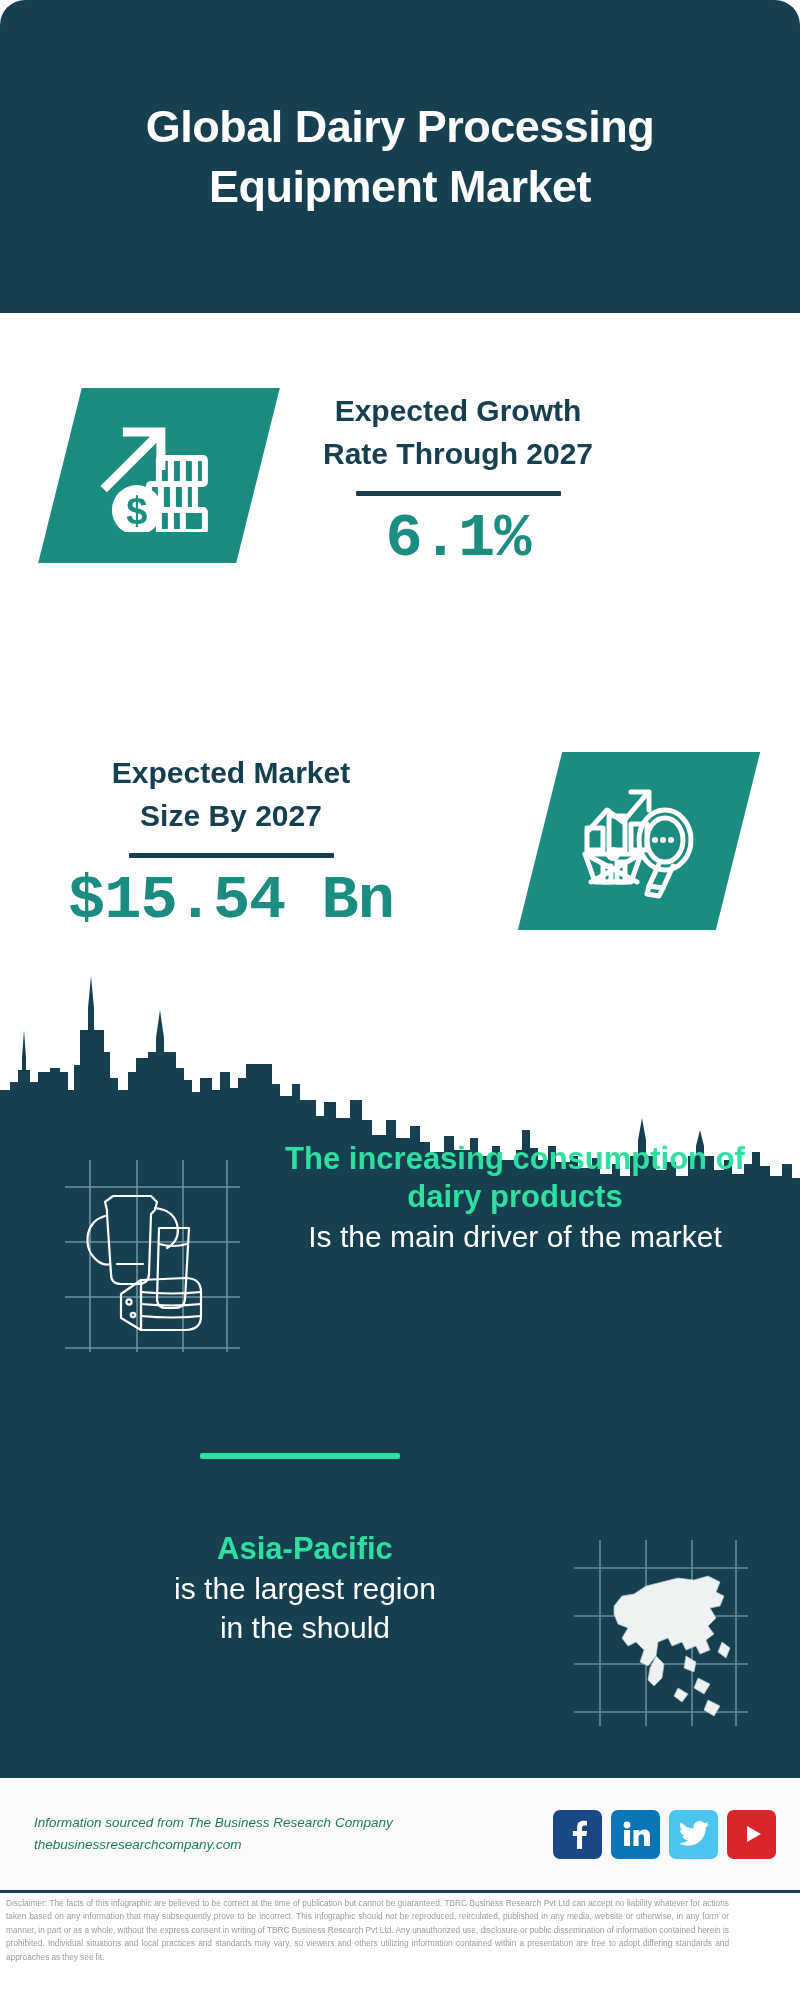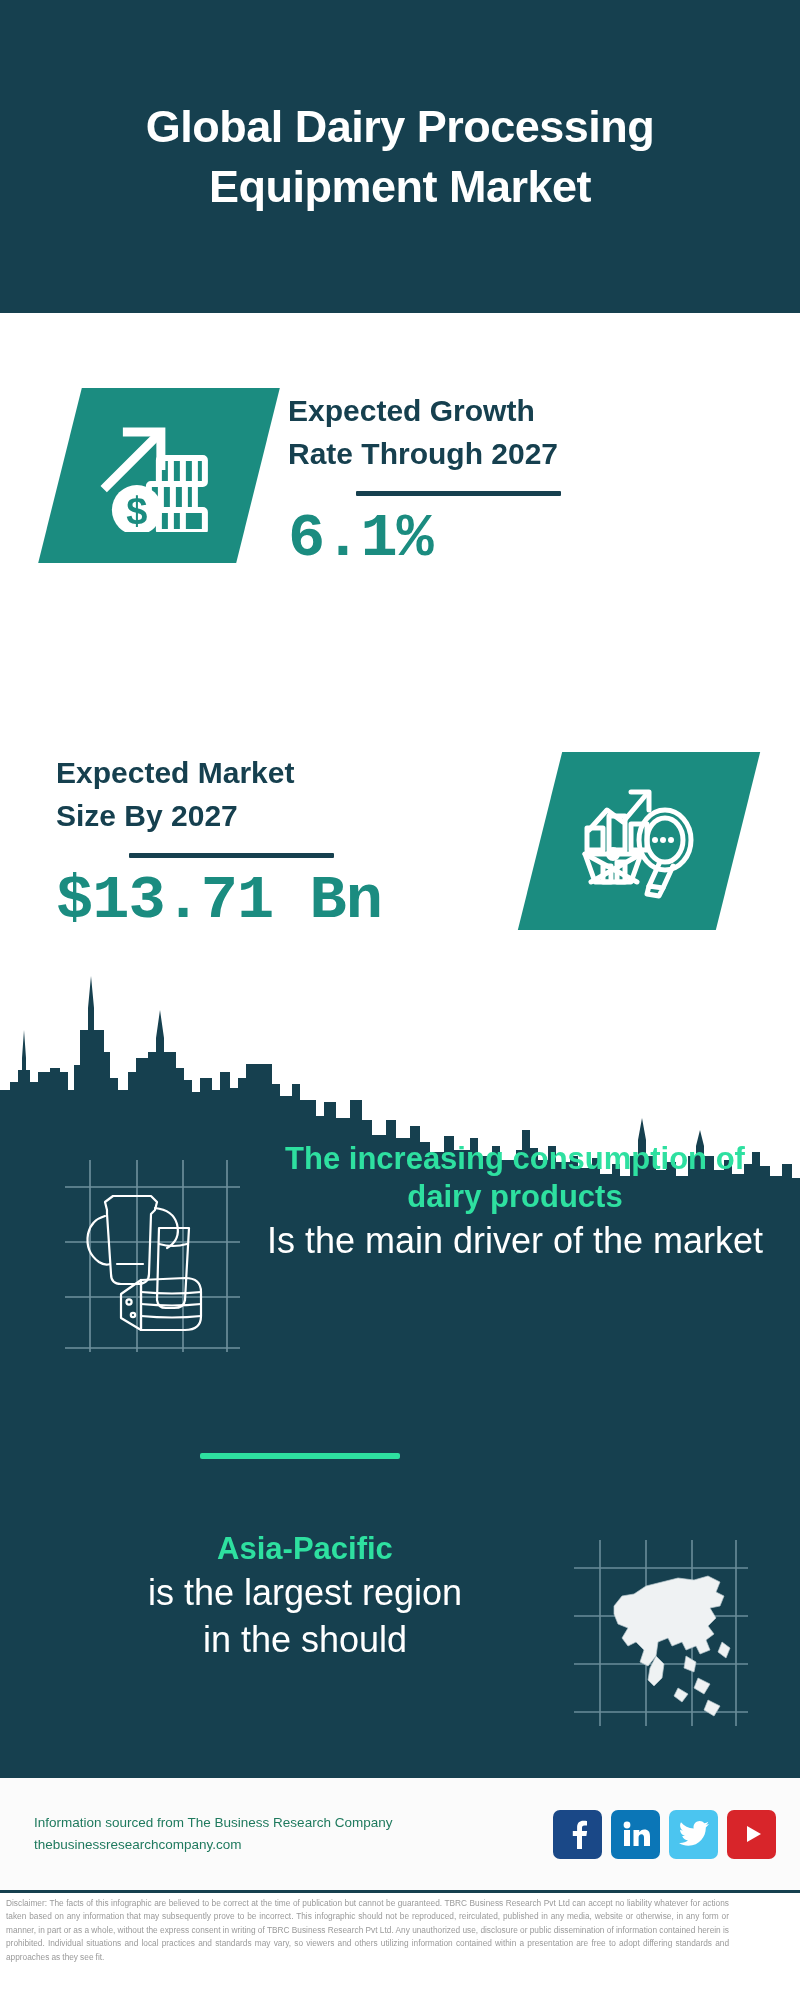--- a/index.html
+++ b/index.html
@@ -9,20 +9,21 @@
     background: #ffffff;
     font-family: "Liberation Sans", sans-serif;
     overflow: hidden;
   }
   #page {
     position: relative;
     width: 800px;
     height: 2000px;
     background: #ffffff;
     overflow: hidden;
+    border-radius: 25px;
   }
 
   
   .header {
     position: absolute;
     left: 0; top: 0;
     width: 800px; height: 313px;
     background: #16404F;
     display: flex;
     align-items: center;
@@ -54,21 +55,21 @@
     display: flex;
     align-items: center;
     justify-content: center;
   }
   .para > svg { transform: skewX(14deg); }
 
   .growth-tile { left: 60px; top: 388px; width: 198px; height: 175px; }
   .size-tile   { left: 540px; top: 752px; width: 198px; height: 178px; }
 
   
-  .stat-block { position: absolute; text-align: left; }
+  .stat-block { position: absolute; text-align: center; }
   .stat-label {
     color: #16404F;
     font-weight: bold;
     font-size: 30px;
     line-height: 1.42;
   }
   .stat-rule {
     height: 5px;
     background: #16404F;
     margin: 16px auto 10px auto;
@@ -107,21 +108,21 @@
   .hl {
     display: block;
     color: #2EE0A0;
     font-weight: bold;
     font-size: 31px;
     line-height: 1.22;
   }
   .sub {
     display: block;
     color: #ffffff;
-    font-size: 36px;
+    font-size: 30px;
     line-height: 1.25;
     margin-top: 2px;
   }
 
   .mid-rule {
     position: absolute;
     left: 200px; top: 1453px;
     width: 200px; height: 6px;
     background: #2EE0A0;
     border-radius: 2px;
@@ -147,21 +148,21 @@
     display: flex;
     align-items: center;
     padding: 0 24px 0 34px;
   }
   .footer-text {
     flex: 1;
     color: #1F7A5E;
     font-size: 13.5px;
     line-height: 1.62;
   }
-  .footer-text span { display: block; }
+  .footer-text span { display: block; font-style: italic; }
   .social-row { display: flex; gap: 9px; align-items: center; }
   .social {
     width: 49px; height: 49px;
     border-radius: 7px;
     display: flex; align-items: center; justify-content: center;
   }
   .social svg { display: block; }
 
   .footer-divider {
     position: absolute;
@@ -225,21 +226,21 @@
     <div class="stat-rule"></div>
     <div class="stat-value">6.1%</div>
   </div>
 
   <div class="stat-block size-stat">
     <div class="stat-label">
       <div>Expected Market</div>
       <div>Size By 2027</div>
     </div>
     <div class="stat-rule"></div>
-    <div class="stat-value">$13.71 Bn</div>
+    <div class="stat-value">$15.54 Bn</div>
   </div>
 
   <div class="para size-tile">
     <svg width="120" height="118" viewBox="0 0 120 118">
       <g fill="none" stroke="#ffffff" stroke-width="5" stroke-linejoin="round" stroke-linecap="round">
         <polyline points="10,48 28,28 44,40 66,14"></polyline>
         <polyline points="52,10 70,10 70,28"></polyline>
         <rect x="8" y="46" width="16" height="22"></rect>
         <rect x="30" y="34" width="16" height="34"></rect>
         <rect x="52" y="42" width="16" height="26"></rect>

